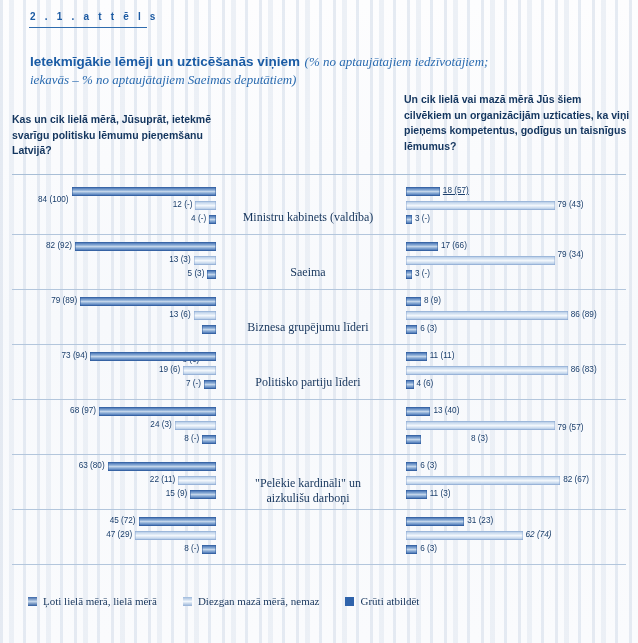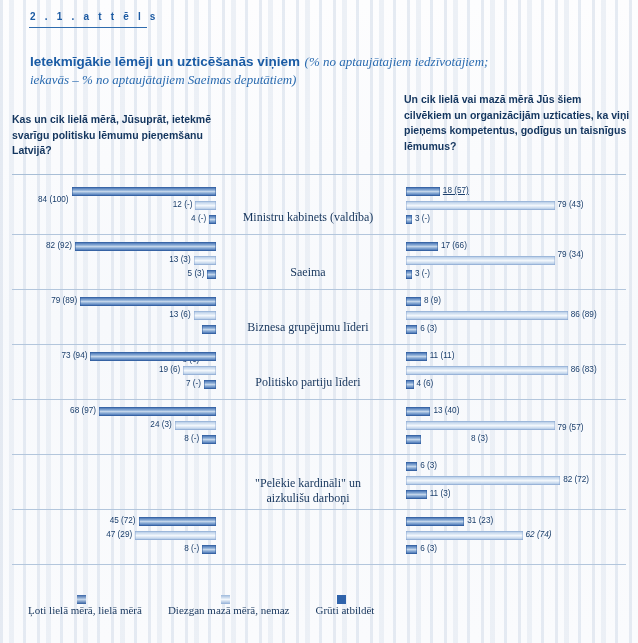--- a/index.html
+++ b/index.html
@@ -110,21 +110,21 @@
     font-size:8.2px;color:#1a3e6b;white-space:nowrap;
     font-family:"Liberation Sans", sans-serif;
   }
   .val.l{text-align:right;}
 
   
   .legend{
     position:absolute;left:28px;top:595px;
     display:flex;align-items:center;gap:0px;
   }
-  .lg-item{display:flex;align-items:center;margin-right:26px;flex-direction:column;}
+  .lg-item{display:flex;align-items:center;margin-right:26px;}
   .sw{
     width:9px;height:9px;margin-right:6px;display:inline-block;
   }
   .sw.a{background:linear-gradient(180deg,#3a66a8,#c3d5ea 50%,#2f5c9e);}
   .sw.b{background:linear-gradient(180deg,#9db9dc,#f2f7fc 50%,#92afd6);}
   .sw.c{background:#2f63ab;}
   .lg-text{
     font-size:11px;color:#16355c;
     font-family:"Liberation Serif", serif;
   }
@@ -244,25 +244,33 @@
           <div class="bar dark" style="top: 2px; left: 0px; width: 24.44px;"></div>
           <div class="val" style="top: 1px; left: 27.44px;">13 (40)</div>
           <div class="bar pale" style="top: 16px; left: 0px; width: 148.52px;"></div>
           <div class="val" style="top: 18px; left: 151.52px;">79 (57)</div>
           <div class="bar dark" style="top: 30px; left: 0px; width: 15.04px;"></div>
           <div class="val" style="top: 29px; left: 18.04px; margin-left: 47px;">8 (3)</div>
         </div>
         <div class="row-rule"></div>
       </div>
       <div class="row" style="top: 455px;">
+        <div class="side left">
+          <div class="bar dark" style="top: 2px; left: 95.64px; width: 108.36px;"></div>
+          <div class="val l" style="top: 1px; right: 111.36px;">63 (80)</div>
+          <div class="bar pale" style="top: 16px; left: 166.16px; width: 37.84px;"></div>
+          <div class="val l" style="top: 15px; right: 40.84px;">22 (11)</div>
+          <div class="bar dark" style="top: 30px; left: 178.2px; width: 25.8px;"></div>
+          <div class="val l" style="top: 29px; right: 28.8px;">15 (9)</div>
+        </div>
         <div class="side right">
           <div class="bar dark" style="top: 2px; left: 0px; width: 11.28px;"></div>
           <div class="val" style="top: 1px; left: 14.28px;">6 (3)</div>
           <div class="bar pale" style="top: 16px; left: 0px; width: 154.16px;"></div>
-          <div class="val" style="top: 15px; left: 157.16px;">82 (72)</div>
+          <div class="val" style="top: 15px; left: 157.16px;">82 (67)</div>
           <div class="bar dark" style="top: 30px; left: 0px; width: 20.68px;"></div>
           <div class="val" style="top: 29px; left: 23.68px;">11 (3)</div>
         </div>
         <div class="row-label two"><span>"Pelēkie kardināli" un</span><br><span>aizkulišu darboņi</span></div>
         <div class="row-rule"></div>
       </div>
       <div class="row" style="top: 510px;">
         <div class="side left">
           <div class="bar dark" style="top: 2px; left: 126.6px; width: 77.4px;"></div>
           <div class="val l" style="top: 1px; right: 80.4px;">45 (72)</div>

